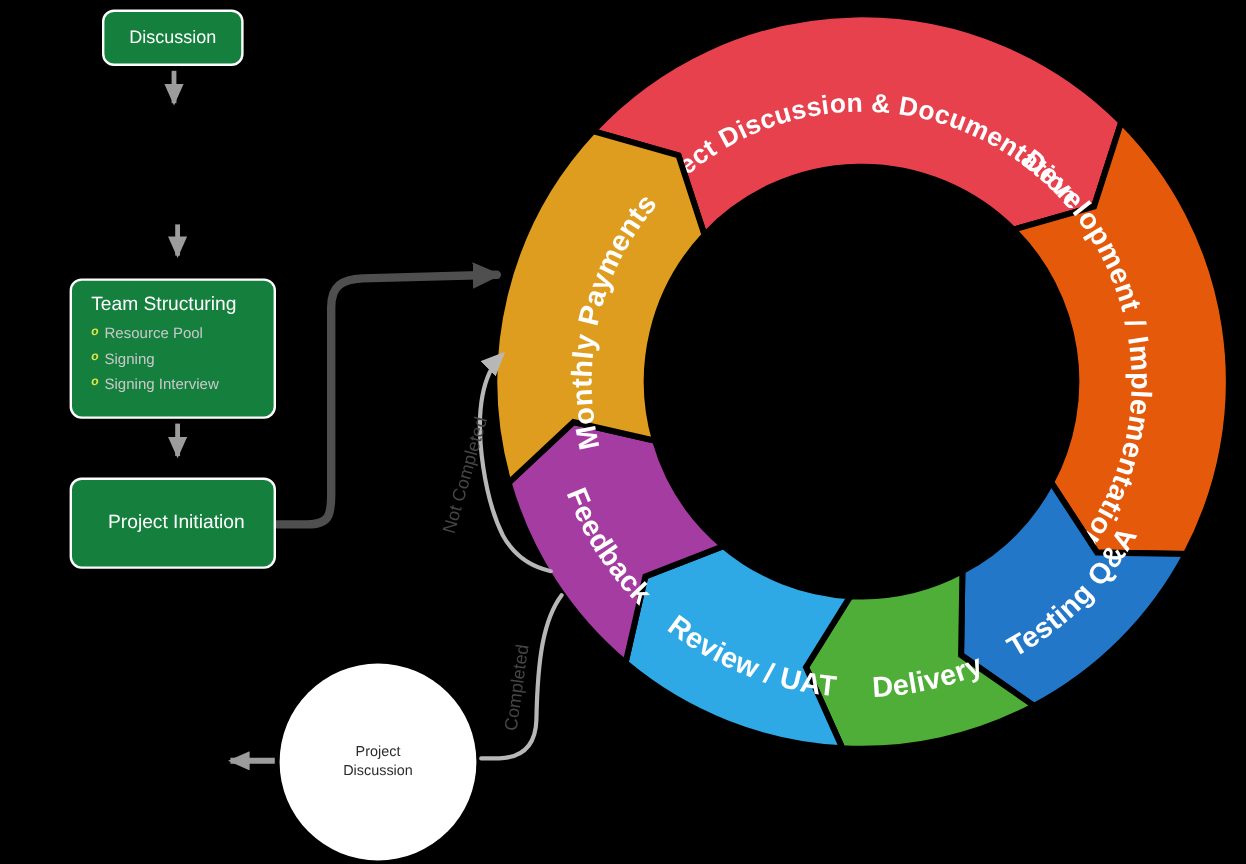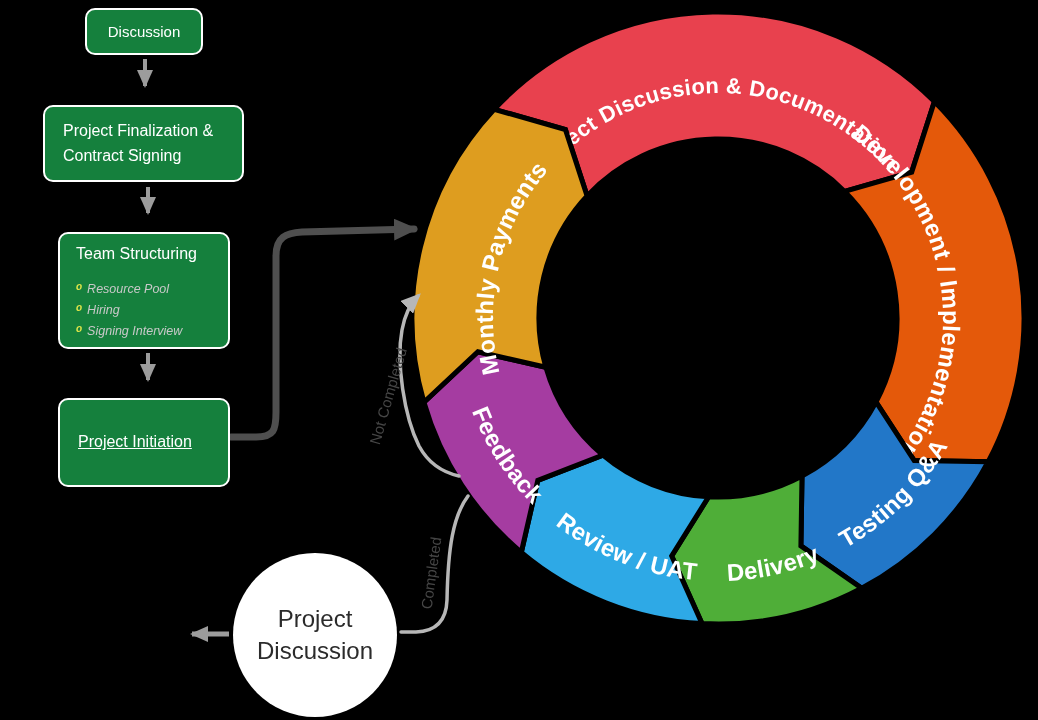--- a/index.html
+++ b/index.html
@@ -4,30 +4,30 @@
 <style>
   html,body{margin:0;padding:0;background:#000;}
   #stage{position:relative;width:1038px;height:720px;background:#000;overflow:hidden;
          font-family:"Liberation Sans","DejaVu Sans",sans-serif;}
   
   .fbox{position:absolute;background:#15803d;border:2px solid #ffffff;border-radius:10px;
         color:#fff;box-sizing:border-box;display:flex;flex-direction:column;justify-content:center;}
   .b-discussion{left:85px;top:8px;width:118px;height:47px;align-items:center;font-size:15px;}
   .b-final{left:43px;top:105px;width:201px;height:77px;padding-left:18px;font-size:16px;line-height:1.55;}
   .b-team{left:58px;top:232px;width:172px;height:117px;padding-left:16px;justify-content:flex-start;padding-top:11px;}
-  .b-team .ftitle{font-size:16px;margin-bottom:19px;}
+  .b-team .ftitle{font-size:16px;margin-bottom:8px;}
   .bullet{display:flex;align-items:baseline;margin-bottom:7px;}
   .bmark{color:#dfe549;font-size:10px;font-weight:bold;font-style:italic;margin-right:5px;position:relative;top:-3px;}
-  .btext{color:#c9c9c9;font-size:12.5px;font-style:italic;}
-  .b-init{left:58px;top:398px;width:172px;height:89px;padding-left:18px;font-size:16px;line-height:1.55;text-decoration:underline;}
+  .btext{color:#c9c9c9;font-size:12.5px;}
+  .b-init{left:58px;top:398px;width:172px;height:76px;padding-left:30px;font-size:16px;line-height:1.55;}
   
   .circle{position:absolute;background:#fff;border-radius:50%;display:flex;flex-direction:column;
           align-items:center;justify-content:center;color:#2b2b2b;text-align:center;line-height:1.32;}
   .c-support{left:2px;top:552px;width:168px;height:168px;font-size:20px;}
-  .c-completion{left:233px;top:553px;width:164px;height:164px;font-size:24px;}
+  .c-completion{left:233px;top:553px;width:164px;height:164px;font-size:12px;}
   
   .conn-label{position:absolute;color:#464646;font-size:15px;white-space:nowrap;transform-origin:center;}
   .lbl-notcompleted{left:388px;top:396px;transform:translate(-50%,-50%) rotate(-74deg);}
   .lbl-completed{left:431px;top:573px;transform:translate(-50%,-50%) rotate(-82deg);}
   
   #overlay{position:absolute;left:0;top:0;}
   .flow-arrow{stroke:#9c9c9c;stroke-width:4;fill:none;}
   .circ-arrow{stroke:#9c9c9c;stroke-width:5;fill:none;}
   .dark-curve{stroke:#4f4f4f;stroke-width:7;fill:none;stroke-linecap:round;}
   .light-curve{stroke:#b7b7b7;stroke-width:3.5;fill:none;stroke-linecap:round;}
@@ -81,34 +81,30 @@
     <path class="dark-curve" d="M 231,437 L 256,437 C 274,437 276,430 276,412 L 276,256 C 276,237 286,233 302,232 L 414,229" marker-end="url(#ah-dark)"></path>
     <path class="light-curve" d="M 459,476 Q 432,470 419,446 C 404,416 396,362 402,330 Q 406,308 418,296" marker-end="url(#ah-light)"></path>
     <path class="light-curve" d="M 468,496 C 453,516 448,548 447,600 Q 446,631 416,632 L 401,632"></path>
     <line class="circ-arrow" x1="229" y1="634" x2="192" y2="634" marker-end="url(#ah-gray)"></line>
   </svg>
 
   <div class="fbox b-discussion">
     <span>Discussion</span>
   </div>
 
-  <div class="fbox b-final">
-    <div>Project Finalization &amp;</div>
-    <div>Contract Signing</div>
-  </div>
 
   <div class="fbox b-team">
     <div class="ftitle">Team Structuring</div>
     <div class="bullet">
       <span class="bmark">o</span>
       <span class="btext">Resource Pool</span>
     </div>
     <div class="bullet">
       <span class="bmark">o</span>
-      <span class="btext">Hiring</span>
+      <span class="btext">Signing</span>
     </div>
     <div class="bullet">
       <span class="bmark">o</span>
       <span class="btext">Signing Interview</span>
     </div>
   </div>
 
   <div class="fbox b-init">
     <div>Project Initiation</div>
   </div>

